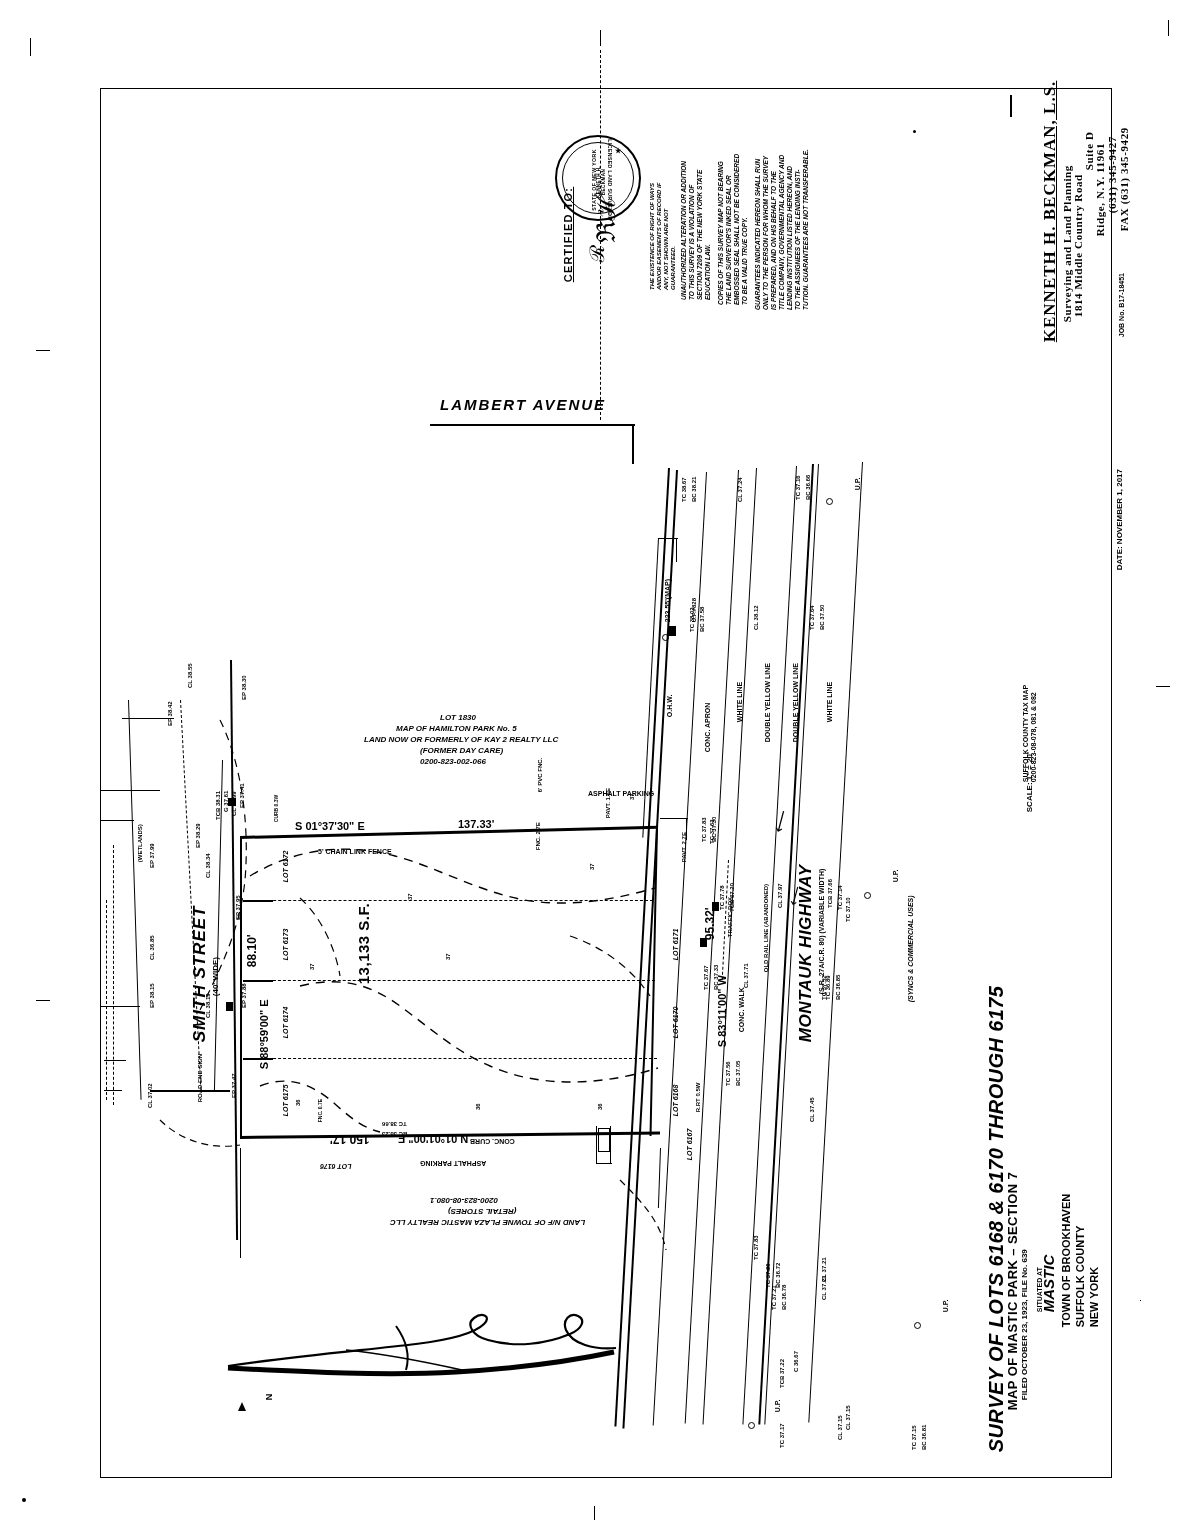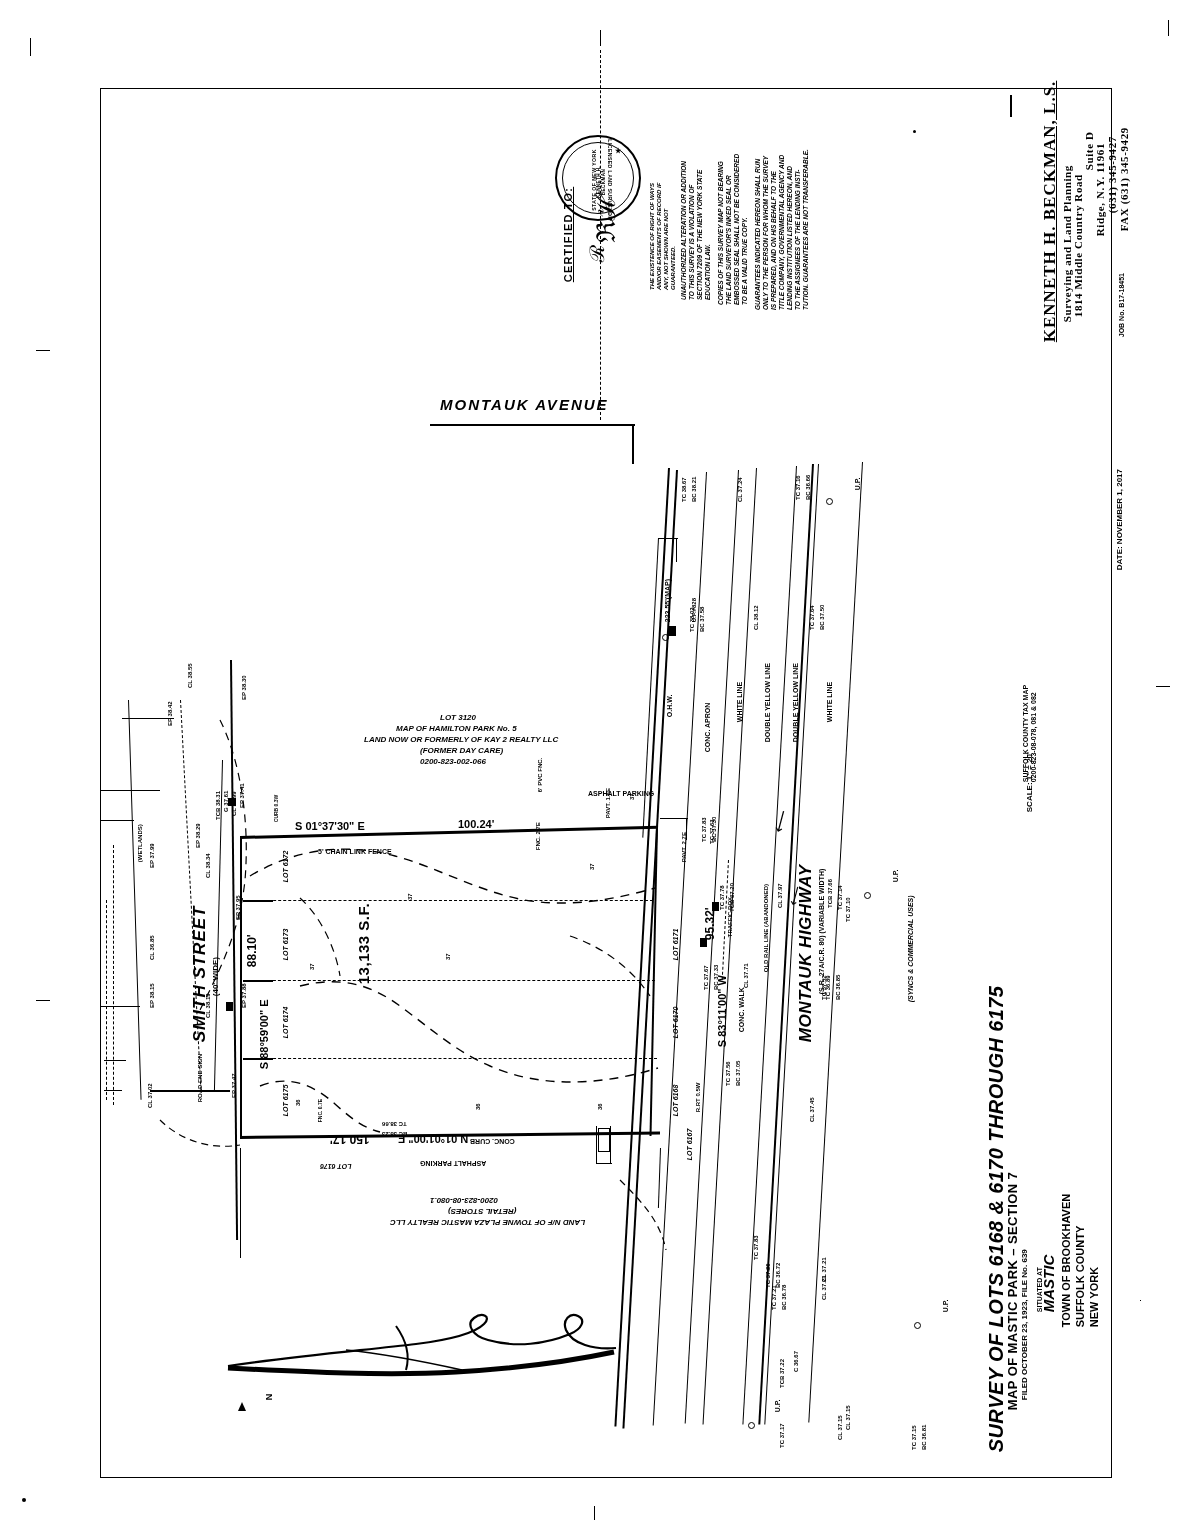--- a/index.html
+++ b/index.html
@@ -158,21 +158,21 @@
   <div class="abs rot90" style="left:1038px;top:1345px;">
     <span class="t11 bold">TOWN OF BROOKHAVEN</span>
   </div>
   <div class="abs rot90" style="left:1052px;top:1345px;">
     <span class="t11 bold">SUFFOLK COUNTY</span>
   </div>
   <div class="abs rot90" style="left:1066px;top:1345px;">
     <span class="t11 bold">NEW YORK</span>
   </div>
 
-  <div class="abs ital bold t15" style="left:440px;top:396px;letter-spacing:2px;">MONTAUK AVENUE</div>
+  <div class="abs ital bold t15" style="left:440px;top:396px;letter-spacing:2px;">LAMBERT AVENUE</div>
   <div class="ln thick" style="left:430px;top:424px;width:205px;"></div>
   <div class="ln" style="left:632px;top:424px;width:2px;height:40px;"></div>
 
   <div class="abs" style="left:600px;top:50px;border-left:1px dashed #000;height:370px;"></div>
 
   <div class="ln" style="left:668px;top:468px;width:1.6px;height:960px;transform:rotate(3.2deg);transform-origin:0 0;"></div>
   <div class="ln" style="left:676px;top:470px;width:1.6px;height:960px;transform:rotate(3.2deg);transform-origin:0 0;"></div>
   <div class="ln" style="left:706px;top:472px;width:1.2px;height:955px;transform:rotate(3.2deg);transform-origin:0 0;"></div>
   <div class="ln" style="left:738px;top:470px;width:1.2px;height:955px;transform:rotate(3.2deg);transform-origin:0 0;"></div>
   <div class="ln" style="left:756px;top:468px;width:1.2px;height:958px;transform:rotate(3.2deg);transform-origin:0 0;"></div>
@@ -220,40 +220,40 @@
   <div class="abs rot90" style="left:778px;top:1060px;">
     <span class="t17 bold ital" style="letter-spacing:0.5px;">MONTAUK HIGHWAY</span>
   </div>
   <div class="abs rot90" style="left:792px;top:1012px;">
     <span class="t7 bold">(S.R. 27A/C.R. 80) (VARIABLE WIDTH)</span>
   </div>
   <div class="abs rot90" style="left:736px;top:990px;">
     <span class="t6 bold">OLD RAIL LINE (ABANDONED)</span>
   </div>
 
-  <div class="abs t8 bold ital" style="left:440px;top:713px;">LOT 3120</div>
+  <div class="abs t8 bold ital" style="left:440px;top:713px;">LOT 1830</div>
   <div class="abs t8 bold ital" style="left:396px;top:724px;">MAP OF HAMILTON PARK No. 5</div>
   <div class="abs t8 bold ital" style="left:364px;top:735px;">LAND NOW OR FORMERLY OF KAY 2 REALTY LLC</div>
   <div class="abs t8 bold ital" style="left:420px;top:746px;">(FORMER DAY CARE)</div>
   <div class="abs t8 bold ital" style="left:420px;top:757px;">0200-823-002-066</div>
 
   <div class="abs t8 bold ital rot180" style="left:390px;top:1218px;">LAND N/F OF TOWNE PLAZA MASTIC REALTY LLC</div>
   <div class="abs t8 bold ital rot180" style="left:448px;top:1207px;">(RETAIL STORES)</div>
   <div class="abs t8 bold ital rot180" style="left:430px;top:1196px;">0200-823-08-080.1</div>
 
   <div class="abs rot90 t7 bold ital" style="left:900px;top:1010px;">
     <span>(SYNCS &amp; COMMERCIAL USES)</span>
   </div>
 
   <div class="abs rot90" style="left:337px;top:1002px;">
     <span class="t15 bold" style="letter-spacing:0.5px;">13,133 S.F.</span>
   </div>
 
   <div class="abs t11 bold" style="left:295px;top:820px;">S 01°37'30" E</div>
-  <div class="abs t11 bold" style="left:458px;top:818px;">100.24'</div>
+  <div class="abs t11 bold" style="left:458px;top:818px;">137.33'</div>
 
   <div class="abs rot90" style="left:236px;top:1087px;">
     <span class="t11 bold">S 88°59'00" E</span>
   </div>
   <div class="abs rot90" style="left:224px;top:985px;">
     <span class="t12 bold">88.10'</span>
   </div>
 
   <div class="abs rot90" style="left:694px;top:1065px;">
     <span class="t11 bold">S 83°11'00" W</span>

